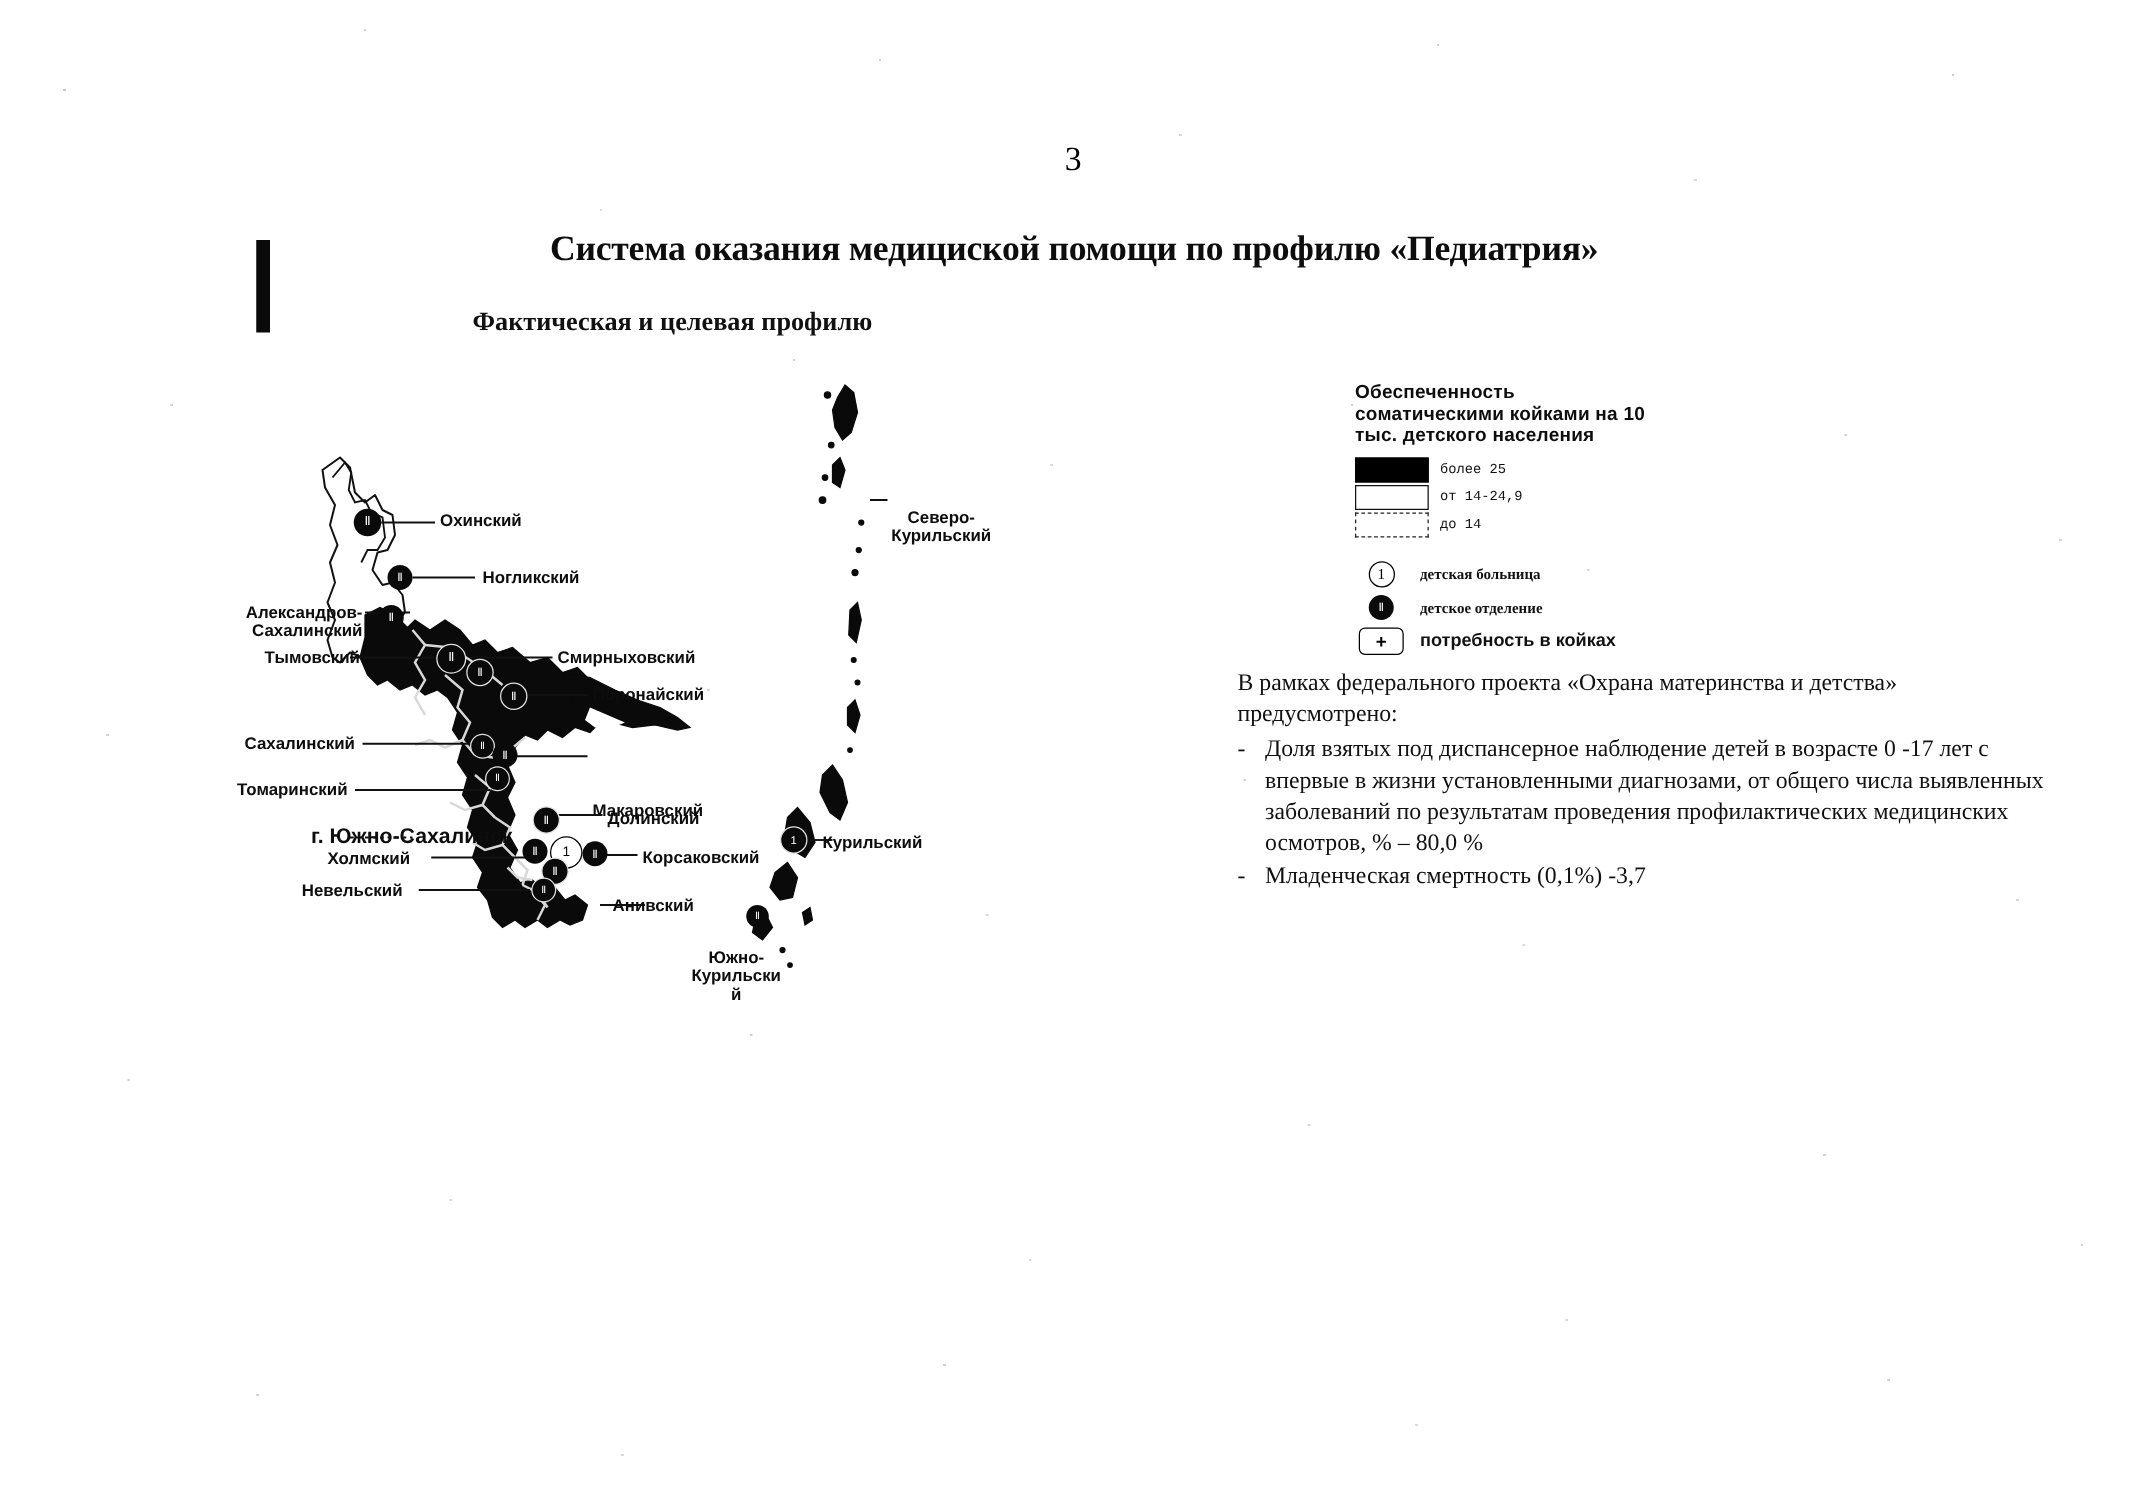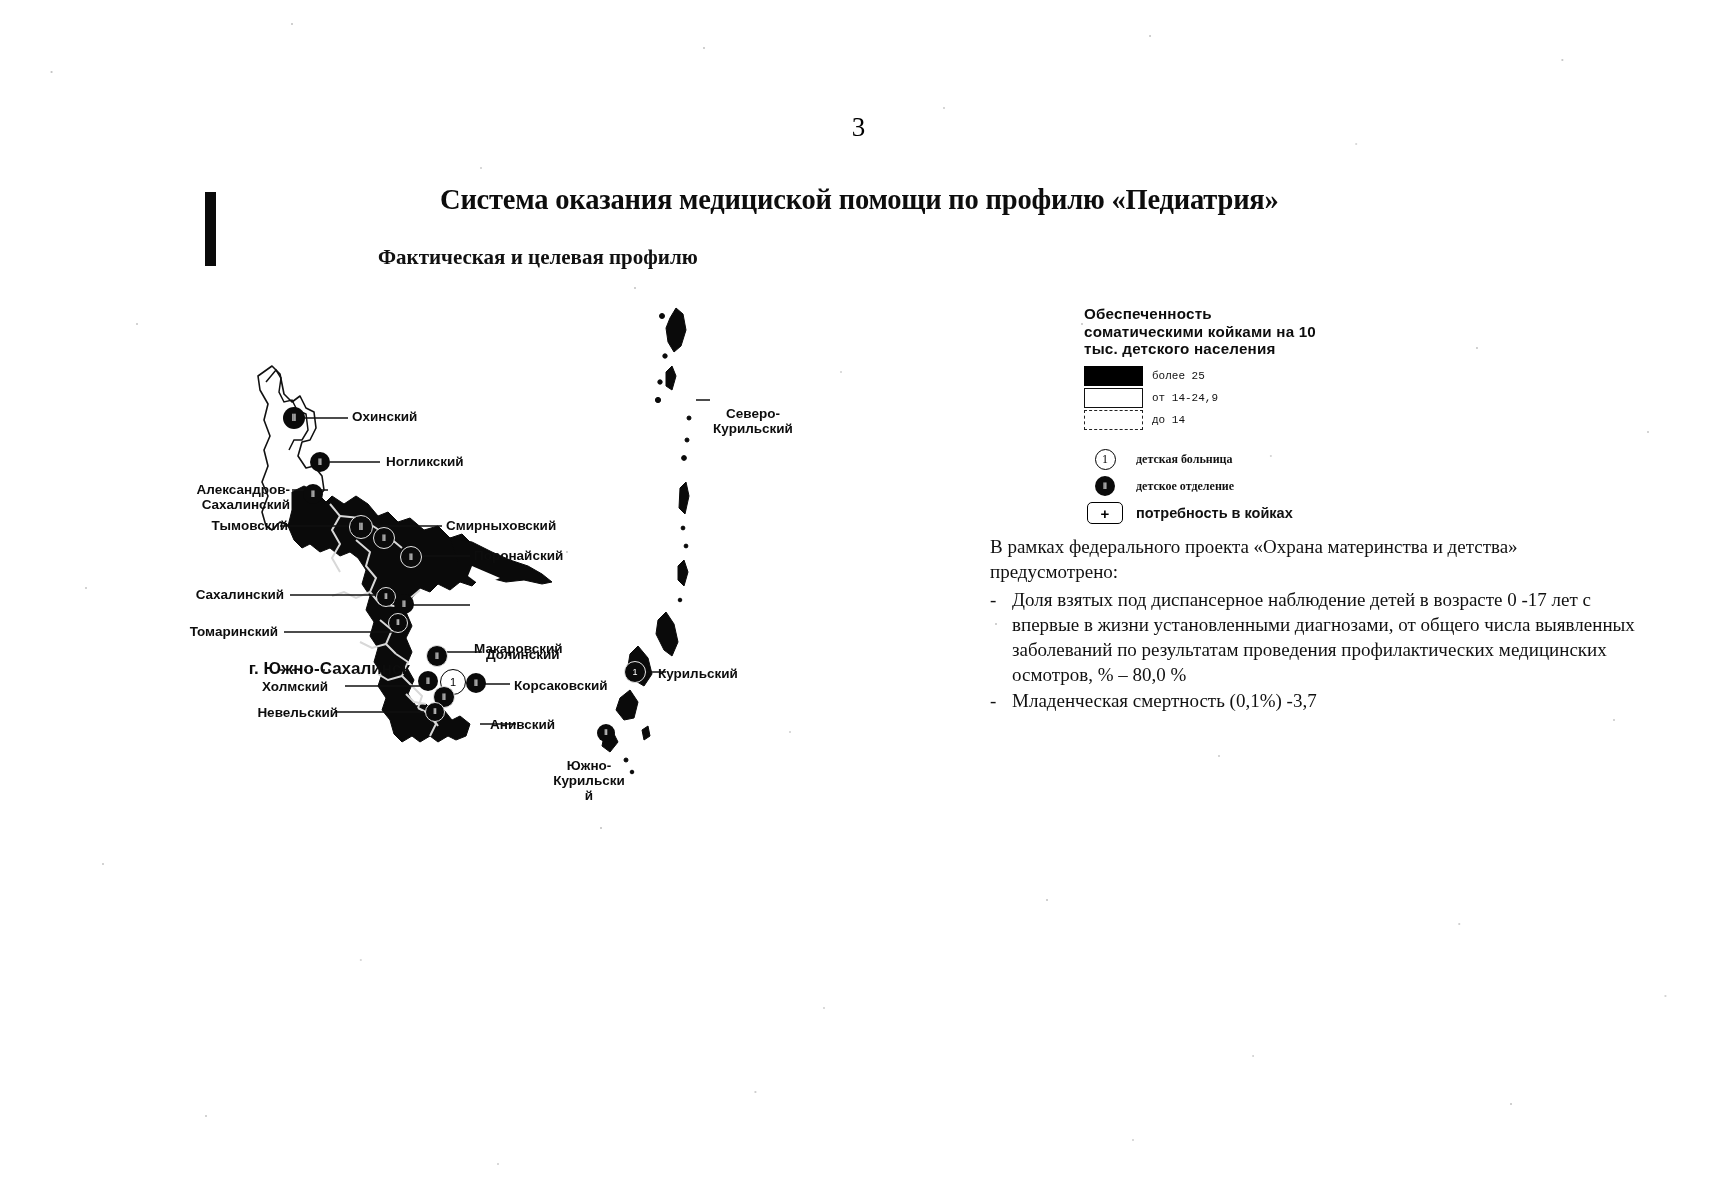--- a/index.html
+++ b/index.html
@@ -380,21 +380,21 @@
   <div class="map-label right" style="left:334px;top:388px;">Корсаковский</div>
   <div class="map-label right" style="left:310px;top:427px;">Анивский</div>
   <div class="map-label right" style="left:478px;top:376px;">Курильский</div>
 
   <div class="map-label left" style="left:0px;top:192px;width:110px;">Александров-
 Сахалинский</div>
   <div class="map-label left" style="left:0px;top:228px;width:108px;">Тымовский</div>
   <div class="map-label left" style="left:0px;top:297px;width:104px;">Сахалинский</div>
   <div class="map-label left" style="left:0px;top:334px;width:98px;">Томаринский</div>
   <div class="map-label left" style="left:0px;top:389px;width:148px;">Холмский</div>
-  <div class="map-label left" style="left:16px;top:415px;width:142px;">Невельский</div>
+  <div class="map-label left" style="left:0px;top:415px;width:142px;">Невельский</div>
 
   <div class="map-label center" style="left:528px;top:116px;width:90px;">Северо-
 Курильский</div>
   <div class="map-label center" style="left:370px;top:468px;width:78px;">Южно-
 Курильски
 й</div>
 
   <div class="map-label city left" style="left:0px;top:371px;width:230px;">г. Южно-Сахалинск</div>
 
   <div id="map-markers" style="position:absolute;inset:0;">

